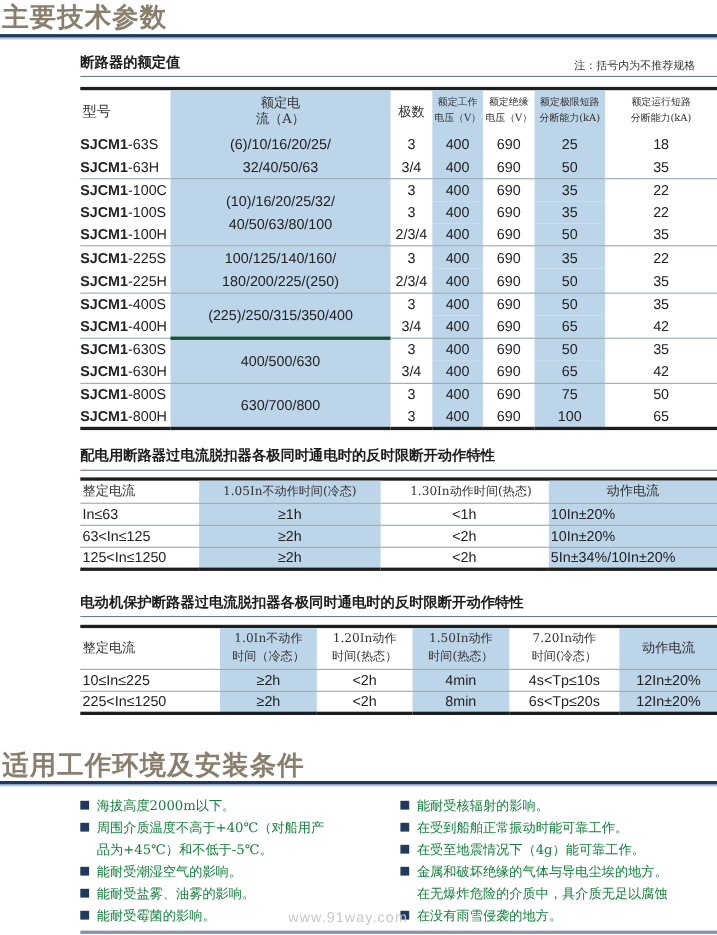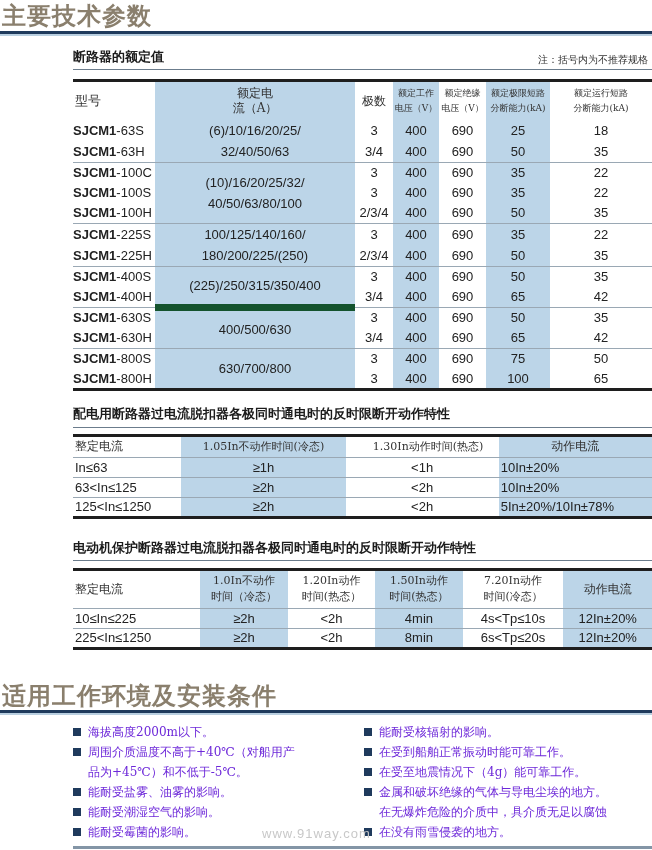--- a/index.html
+++ b/index.html
@@ -4,34 +4,34 @@
 <style>
   html, body { margin:0; padding:0; background:#ffffff; }
   body { width:652px; height:850px; position:relative; overflow:hidden;
          font-family:"DejaVu Sans", sans-serif; color:#222; }
   .h1 { position:absolute; left:2px; font-family:"DejaVu Serif", serif; font-size:24px;
         color:#8a7f6d; letter-spacing:1px; font-weight:bold; }
   .h1-rule { position:absolute; left:0; width:652px; height:3px; background:#1f3a5c;
              box-shadow:0 2px 0 #b9cfe0; }
   .sec-title { position:absolute; left:73px; font-size:13px; font-weight:bold; color:#1c1c1c;
                font-family:"DejaVu Serif", serif; }
-  .note { position:absolute; right:4px; top:53px; font-size:10px; color:#333;
+  .note { position:absolute; right:20px; top:53px; font-size:10px; color:#333;
           font-family:"DejaVu Serif", serif; }
   .thin-rule { position:absolute; left:73px; width:579px; height:1px; background:#6b7c8c; }
   .thick-rule { position:absolute; left:73px; width:579px; height:3px; background:#1e1e1e; }
   table { position:absolute; left:73px; border-collapse:collapse; table-layout:fixed; }
   td, th { padding:0; text-align:center; vertical-align:middle; font-weight:normal; }
   .blue { background:#bcd5e8; }
   .hdr { font-family:"DejaVu Serif", serif; color:#333; }
   .num { font-family:"Liberation Sans", sans-serif; font-size:13px; color:#222; }
   .model { text-align:left; font-family:"Liberation Sans", sans-serif; font-size:13px; }
   .model b { font-weight:bold; }
   .rowline td { border-bottom:1px solid #9aa8b4; }
   .left { text-align:left; padding-left:2px; }
-  .bullets { position:absolute; top:722px; font-size:12px; line-height:20px; color:#6d28d9;
+  .bullets { position:absolute; top:722px; font-size:12px; line-height:20px; color:#15803d;
              font-family:"DejaVu Serif", serif; }
   .bullets .item { display:flex; }
   .bullets .sq { width:8px; height:8px; background:#1f3a5c; margin:6px 7px 0 0; flex:none; }
   .watermark { position:absolute; left:262px; top:826px; font-size:13px; color:#c8c8c8;
                font-family:"Liberation Sans", sans-serif; letter-spacing:1px; }
   .bottom-rule { position:absolute; left:73px; top:846px; width:579px; height:3px; background:#8395a6; }
 </style>
 </head>
 <body>
 
@@ -147,21 +147,21 @@
       <td class="model"><b>SJCM1</b><span>-225H</span></td>
       <td class="num">2/3/4</td>
       <td class="num blue">400</td>
       <td class="num">690</td>
       <td class="num blue">50</td>
       <td class="num">35</td>
     </tr>
 
     <tr style="height:20px;">
       <td class="model"><b>SJCM1</b><span>-400S</span></td>
-      <td class="num blue" rowspan="2" style="border-bottom:7px solid #14532d;">
+      <td class="num blue" rowspan="2" style="border-bottom:3px solid #14532d;">
         <div>(225)/250/315/350/400</div>
       </td>
       <td class="num">3</td>
       <td class="num blue">400</td>
       <td class="num">690</td>
       <td class="num blue">50</td>
       <td class="num">35</td>
     </tr>
     <tr class="rowline" style="height:21px;">
       <td class="model"><b>SJCM1</b><span>-400H</span></td>
@@ -240,21 +240,21 @@
   <tr class="rowline" style="height:20px;margin-left:29px;">
     <td class="num left">63&lt;In≤125</td>
     <td class="num blue">≥2h</td>
     <td class="num">&lt;2h</td>
     <td class="num blue left">10In±20%</td>
   </tr>
   <tr style="height:20px;">
     <td class="num left" style="border-bottom:3px solid #1e1e1e;">125&lt;In≤1250</td>
     <td class="num blue" style="border-bottom:3px solid #1e1e1e;">≥2h</td>
     <td class="num" style="border-bottom:3px solid #1e1e1e;">&lt;2h</td>
-    <td class="num blue left" style="border-bottom:3px solid #1e1e1e;">5In±20%/10In±78%</td>
+    <td class="num blue left" style="border-bottom:3px solid #1e1e1e;">5In±34%/10In±20%</td>
   </tr>
 </tbody>
   </table>
 
 <div class="sec-title" style="top:539px;">电动机保护断路器过电流脱扣器各极同时通电时的反时限断开动作特性</div>
 <div class="thin-rule" style="top:560px;"></div>
 <div class="thick-rule" style="top:568px;"></div>
 <table style="top:571px; width:579px;">
   <colgroup>
       <col style="width:115px">
@@ -317,27 +317,27 @@
   <div class="item">
       <span class="sq"></span>
       <div>
         <div>周围介质温度不高于+40℃（对船用产</div>
         <div>品为+45℃）和不低于-5℃。</div>
       </div>
     </div>
   <div class="item">
       <span class="sq"></span>
       <div>
+        <div>能耐受潮湿空气的影响。</div>
+      </div>
+    </div>
+  <div class="item">
+      <span class="sq"></span>
+      <div>
         <div>能耐受盐雾、油雾的影响。</div>
-      </div>
-    </div>
-  <div class="item">
-      <span class="sq"></span>
-      <div>
-        <div>能耐受潮湿空气的影响。</div>
       </div>
     </div>
   <div class="item">
       <span class="sq"></span>
       <div>
         <div>能耐受霉菌的影响。</div>
       </div>
     </div>
 </div>
 

